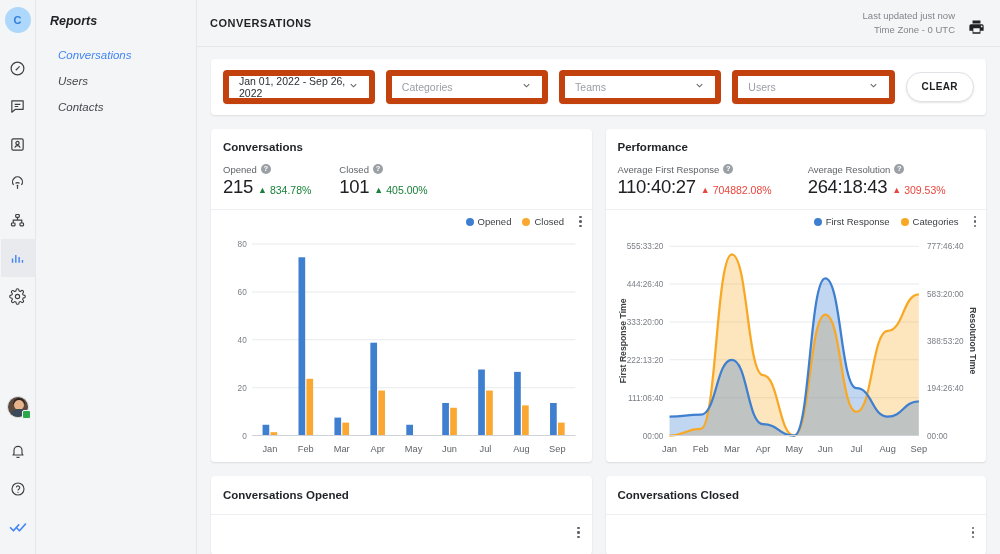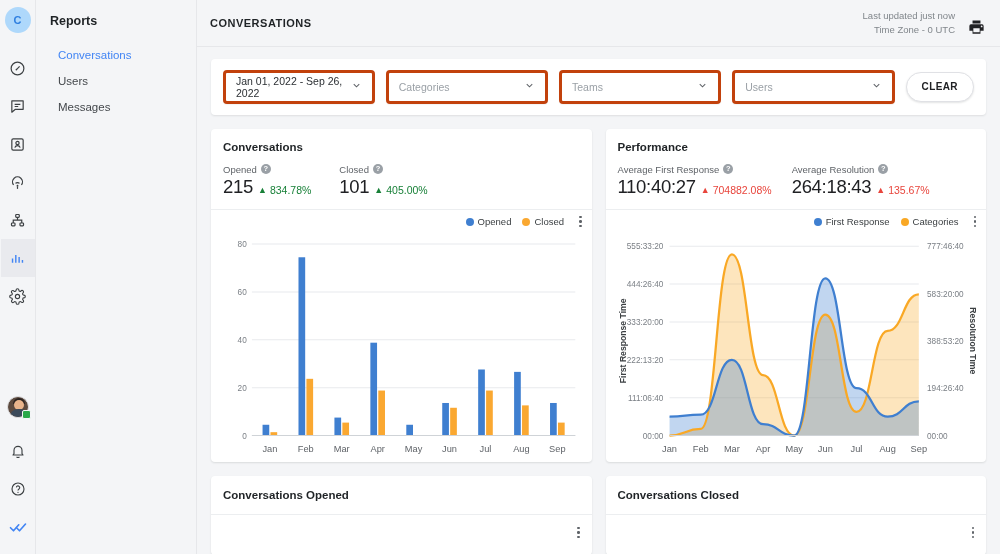--- a/index.html
+++ b/index.html
@@ -43,21 +43,21 @@
   .rail-avatar .hair { position:absolute; left:5px; top:1px; width:12px; height:6px; border-radius:6px 6px 0 0; background:#2b2320;}
   .rail-avatar .body { position:absolute; left:2px; bottom:0; width:18px; height:8px; border-radius:9px 9px 0 0; background:#3b4a5a;}
   .online-dot {
     position: absolute; right: -2px; bottom: -1px; width: 9px; height: 9px;
     background: #2aa84a; border: 1.5px solid #f4f5f7; border-radius: 2px;
   }
 
   
   .sidebar {
     width: 161px; flex: 0 0 161px; background: #f4f5f7;
-    border-right: 1px solid #e6e7ea; padding: 14px 0 12px 0;
+    border-right: 1px solid #e6e7ea; padding: 14px 0 12px 0; font-style: italic;
   }
   .sidebar-title {
     font-size: 12.5px; font-weight: 700; color: #1f2326;
     padding: 0 0 14px 14px;
   }
   .sidebar-item {
     font-size: 11.5px; color: #44484c; padding: 7px 0 7px 22px;
     cursor: pointer;
   }
   .sidebar-item.active { color: #4285f4; }
@@ -77,21 +77,21 @@
 
   .content { flex: 1 1 auto; padding: 12px 14px 0 14px; overflow: hidden; }
 
   
   .filterbar {
     background: #fff; border-radius: 4px; padding: 11px 12px;
     display: flex; align-items: center; gap: 11px;
     box-shadow: 0 1px 2px rgba(60,64,67,.12);
   }
   .select {
-    height: 34px; border: 3px solid #c2410c; border-radius: 4px;
+    height: 34px; border: 6px solid #c2410c; border-radius: 4px;
     background: #fff; display: flex; align-items: center;
     padding: 0 10px; font-size: 10.5px; color: #2b2f33; cursor: pointer;
     box-shadow: 0 1px 1px rgba(60,64,67,.06);
   }
   .select.w1 { width: 158px; }
   .select.w2 { width: 169px; }
   .select .ph { color: #9aa0a6; }
   .chev { margin-left: auto; color: #5f6368; }
   .clear-btn {
     margin-left: auto; height: 30px; padding: 0 15px; border-radius: 15px;
@@ -104,21 +104,21 @@
   .cards-row { display: flex; gap: 14px; margin-top: 14px; }
   .card {
     background: #fff; border-radius: 4px; flex: 1 1 0;
     box-shadow: 0 1px 2px rgba(60,64,67,.14);
     overflow: hidden;
   }
   .card-head { padding: 12px 12px 11px 12px; }
   .card-title { font-size: 11.5px; font-weight: 700; color: #1f2326; }
   .kpis { display: flex; margin-top: 11px; }
   .kpi { margin-right: 28px; }
-  .kpi.wide { margin-right: 20px; }
+  .kpi.wide { margin-right: 36px; }
   .kpi-label {
     font-size: 9.5px; color: #5f6368; display: flex; align-items: center; gap: 4px;
   }
   .qmark {
     width: 10px; height: 10px; border-radius: 50%; background: #9aa0a6;
     color: #fff; font-size: 7.5px; line-height: 10px; text-align: center;
     font-weight: 700;
   }
   .kpi-row { display: flex; align-items: baseline; gap: 5px; margin-top: 1px; }
   .kpi-value { font-size: 18.5px; font-weight: 400; color: #202124; letter-spacing: -.3px; }
@@ -235,21 +235,21 @@
             <path d="M10 13l4 4 8-9"></path>
           </svg>
       </div>
     </div>
   </div>
 
   <div class="sidebar">
     <div class="sidebar-title">Reports</div>
     <div class="sidebar-item active">Conversations</div>
     <div class="sidebar-item">Users</div>
-    <div class="sidebar-item">Messages</div>
+    <div class="sidebar-item">Contacts</div>
   </div>
 
   <div class="main">
 
     <div class="topbar">
       <div class="topbar-title">CONVERSATIONS</div>
       <div class="topbar-right">
         <div class="topbar-meta">
           <div>Last updated just now</div>
           <div>Time Zone - 0 UTC</div>
@@ -412,21 +412,21 @@
               </div>
               <div class="kpi">
                 <div class="kpi-label">
                   <span>Average Resolution</span>
                   <span class="qmark">?</span>
                 </div>
                 <div class="kpi-row">
                   <span class="kpi-value">264:18:43</span>
                   <span class="kpi-delta down">
                     <span class="caret">▲</span>
-                    <span>135.67%</span>
+                    <span>309.53%</span>
                   </span>
                 </div>
               </div>
             </div>
           </div>
           <div class="card-divider"></div>
           <div class="chart-area">
             <div class="legend">
               <span class="legend-item">
                 <span class="dot" style="background:#3f7fd0"></span>

